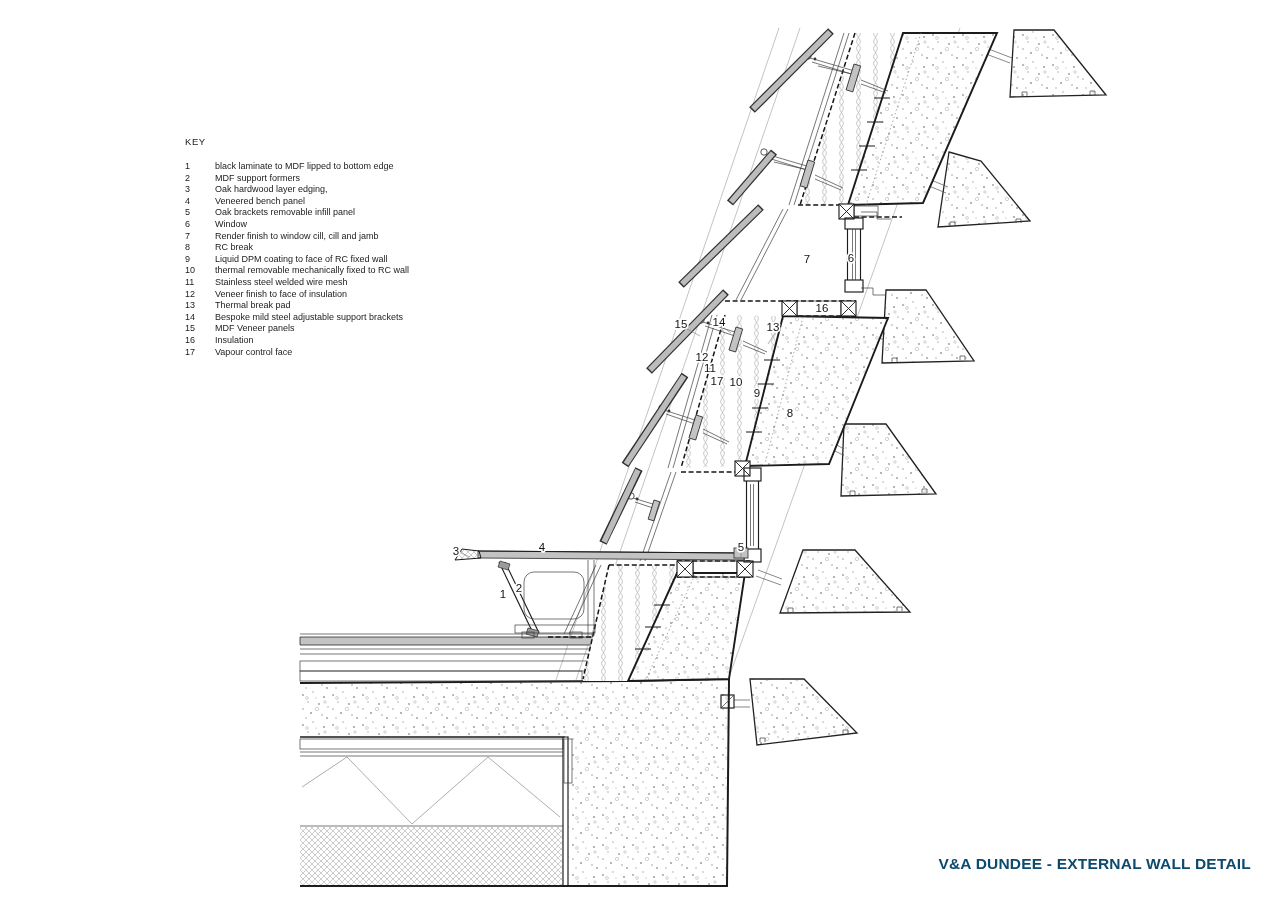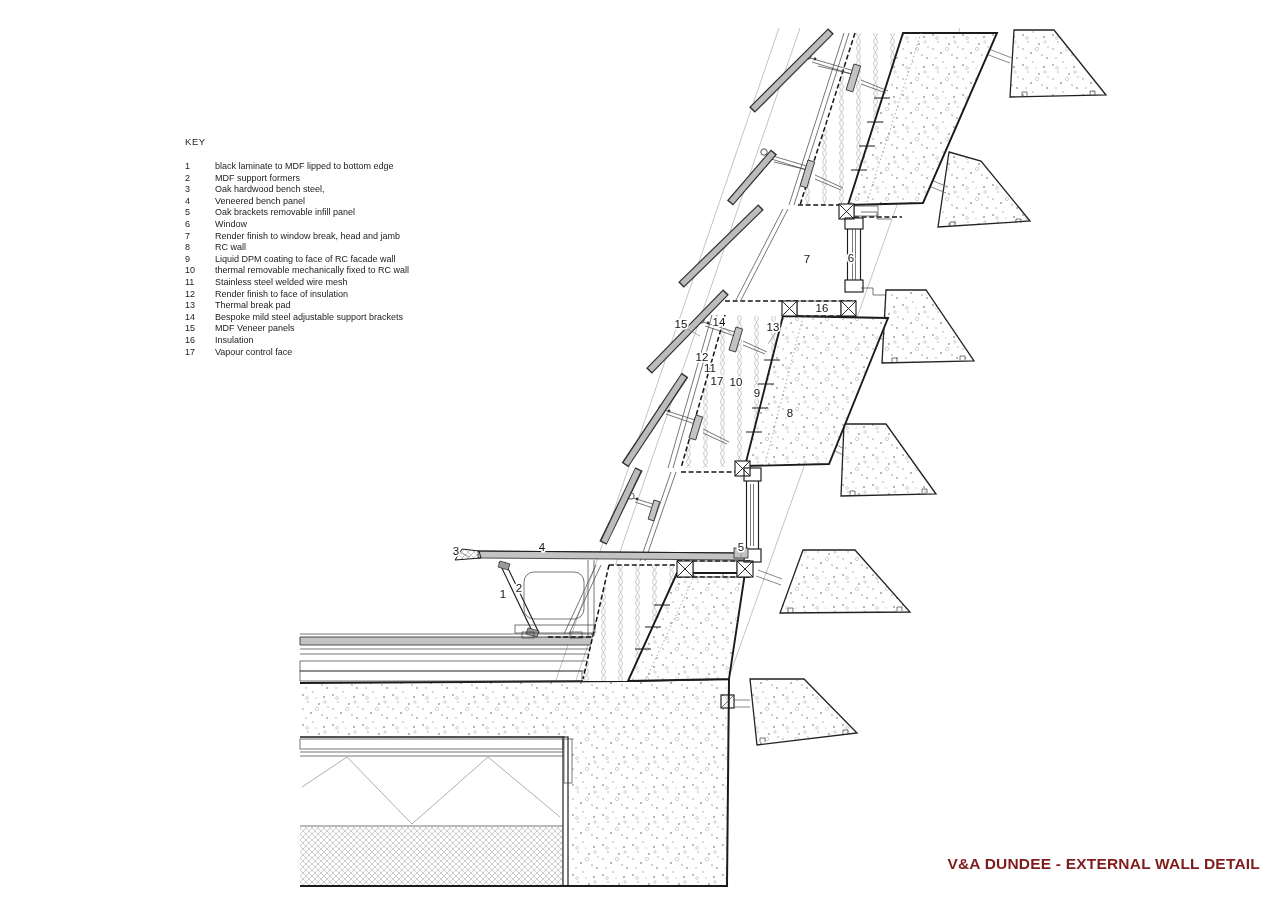--- a/index.html
+++ b/index.html
@@ -3,22 +3,22 @@
 <meta charset="utf-8">
 <style>
   html,body{margin:0;padding:0;background:#fff;}
   .page{position:relative;width:1280px;height:896px;background:#fff;overflow:hidden;
         font-family:"Liberation Sans",sans-serif;color:#1b1b1b;}
   .key{position:absolute;left:185px;top:136px;width:300px;}
   .key-heading{font-size:9.5px;letter-spacing:.6px;margin-bottom:14px;}
   .key-row{display:flex;font-size:9px;line-height:11.6px;}
   .key-num{width:30px;flex:0 0 30px;}
   .key-text{flex:1;}
-  .drawing-title{position:absolute;right:20px;top:855px;font-size:15.5px;font-weight:600;
-        letter-spacing:.2px;color:#7f1d1d;}
+  .drawing-title{position:absolute;right:29px;top:855px;font-size:15.5px;font-weight:600;
+        letter-spacing:.2px;color:#0c4a6e;}
   svg{position:absolute;left:0;top:0;}
   
   .thin{stroke:#3c3c3c;stroke-width:.7;fill:none;}
   .vthin{stroke:#777;stroke-width:.6;fill:none;}
   .med{stroke:#1b1b1b;stroke-width:1.15;fill:none;}
   .thick{stroke:#1b1b1b;stroke-width:2;fill:none;}
   .cline{stroke:#9a9a9a;stroke-width:.6;fill:none;}
   .vcl{stroke:#161616;stroke-width:1.5;stroke-dasharray:5 2.6;fill:none;}
   .dpm{stroke:#8a8a8a;stroke-width:.8;stroke-dasharray:1.4 2.6;fill:none;}
   .grey{fill:#c3c3c3;stroke:#2a2a2a;stroke-width:.8;}
@@ -44,57 +44,57 @@
         <div class="key-row">
           <span class="key-num">1</span>
           <span class="key-text">black laminate to MDF lipped to bottom edge</span>
         </div>
         <div class="key-row">
           <span class="key-num">2</span>
           <span class="key-text">MDF support formers</span>
         </div>
         <div class="key-row">
           <span class="key-num">3</span>
-          <span class="key-text">Oak hardwood bench steel,</span>
+          <span class="key-text">Oak hardwood layer edging,</span>
         </div>
         <div class="key-row">
           <span class="key-num">4</span>
           <span class="key-text">Veneered bench panel</span>
         </div>
         <div class="key-row">
           <span class="key-num">5</span>
           <span class="key-text">Oak brackets removable infill panel</span>
         </div>
         <div class="key-row">
           <span class="key-num">6</span>
           <span class="key-text">Window</span>
         </div>
         <div class="key-row">
           <span class="key-num">7</span>
-          <span class="key-text">Render finish to window break, head and jamb</span>
+          <span class="key-text">Render finish to window cill, cill and jamb</span>
         </div>
         <div class="key-row">
           <span class="key-num">8</span>
-          <span class="key-text">RC wall</span>
+          <span class="key-text">RC break</span>
         </div>
         <div class="key-row">
           <span class="key-num">9</span>
-          <span class="key-text">Liquid DPM coating to face of RC facade wall</span>
+          <span class="key-text">Liquid DPM coating to face of RC fixed wall</span>
         </div>
         <div class="key-row">
           <span class="key-num">10</span>
           <span class="key-text">thermal removable mechanically fixed to RC wall</span>
         </div>
         <div class="key-row">
           <span class="key-num">11</span>
           <span class="key-text">Stainless steel welded wire mesh</span>
         </div>
         <div class="key-row">
           <span class="key-num">12</span>
-          <span class="key-text">Render finish to face of insulation</span>
+          <span class="key-text">Veneer finish to face of insulation</span>
         </div>
         <div class="key-row">
           <span class="key-num">13</span>
           <span class="key-text">Thermal break pad</span>
         </div>
         <div class="key-row">
           <span class="key-num">14</span>
           <span class="key-text">Bespoke mild steel adjustable support brackets</span>
         </div>
         <div class="key-row">

